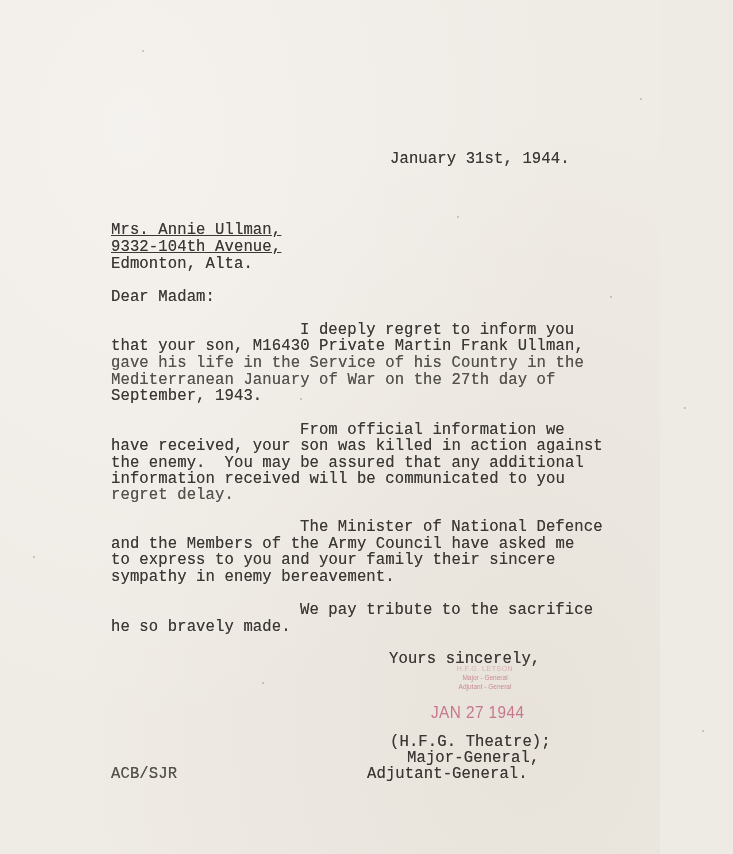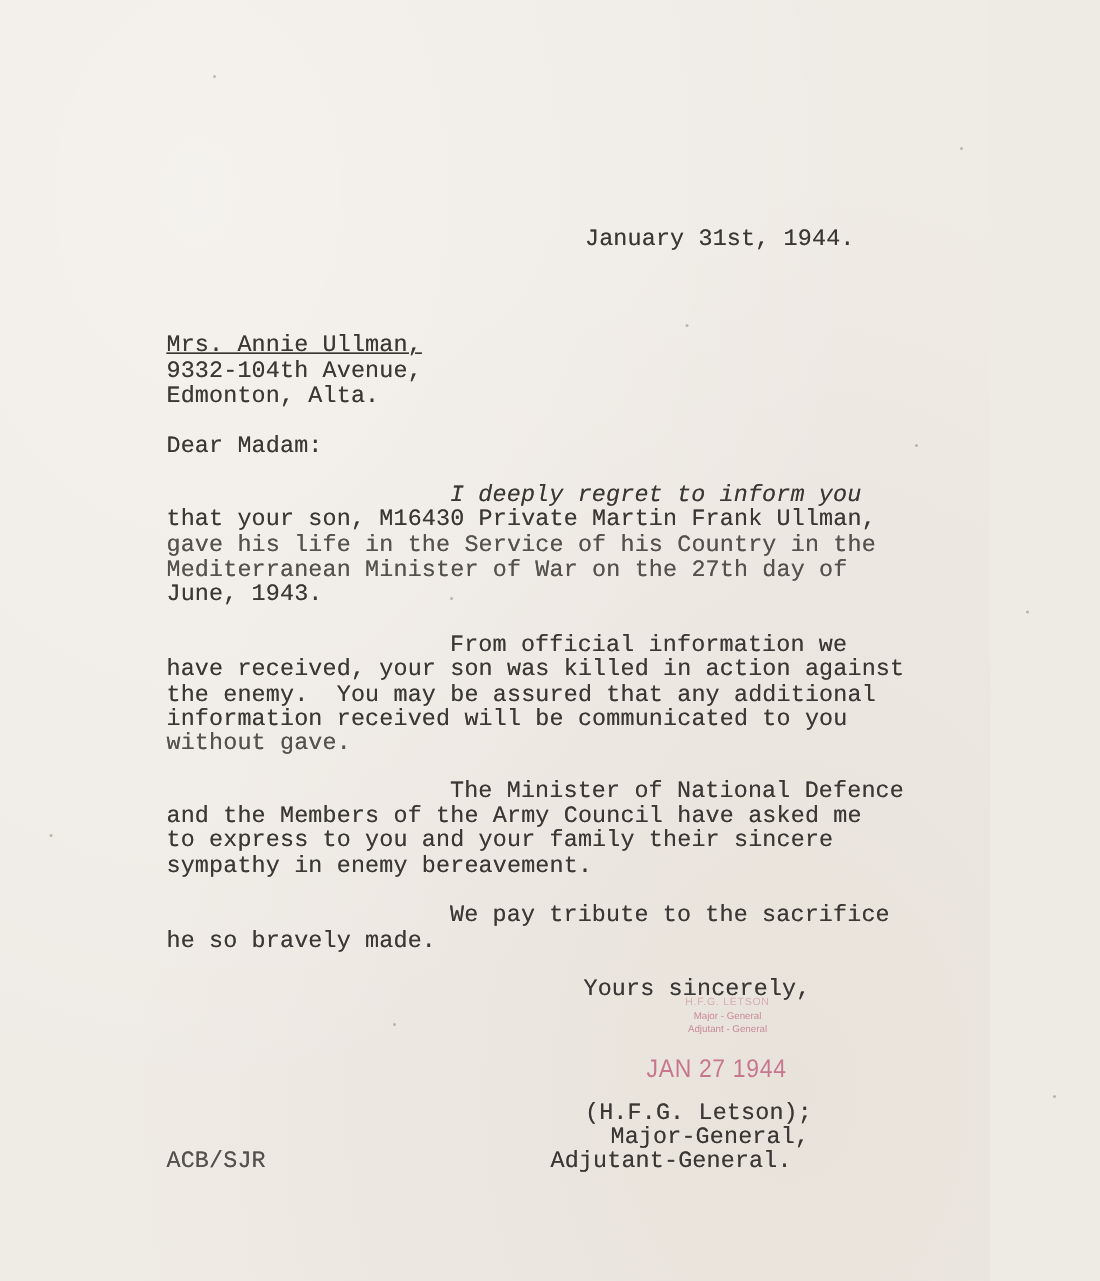--- a/index.html
+++ b/index.html
@@ -82,40 +82,40 @@
   <div class="speck" style="left:640px;top:98px;"></div>
   <div class="speck" style="left:262px;top:682px;"></div>
   <div class="speck" style="left:300px;top:398px;"></div>
   <div class="speck" style="left:702px;top:730px;"></div>
   <div class="speck" style="left:142px;top:50px;"></div>
 
   <div class="tline" style="left:390px;top:151px;">January 31st, 1944.</div>
 
   <div>
     <div class="tline" style="left:111px;top:222px;text-decoration:underline;">Mrs. Annie Ullman,</div>
-    <div class="tline" style="left:111px;top:239px;">9332-104th Avenue,</div>
+    <div class="tline" style="left:111px;top:239px;text-decoration:underline;">9332-104th Avenue,</div>
     <div class="tline" style="left:111px;top:256px;">Edmonton, Alta.</div>
   </div>
 
   <div class="tline" style="left:111px;top:289px;">Dear Madam:</div>
 
   <div>
-    <div class="tline" style="left:300px;top:322px;font-style:italic;">I deeply regret to inform you</div>
+    <div class="tline" style="left:300px;top:322px;">I deeply regret to inform you</div>
     <div class="tline" style="left:111px;top:338px;">that your son, M16430 Private Martin Frank Ullman,</div>
     <div class="tline faint" style="left:111px;top:355px;">gave his life in the Service of his Country in the</div>
-    <div class="tline faint" style="left:111px;top:372px;">Mediterranean Minister of War on the 27th day of</div>
-    <div class="tline" style="left:111px;top:388px;">June, 1943.</div>
+    <div class="tline faint" style="left:111px;top:372px;">Mediterranean January of War on the 27th day of</div>
+    <div class="tline" style="left:111px;top:388px;">September, 1943.</div>
   </div>
 
   <div>
     <div class="tline" style="left:300px;top:422px;">From official information we</div>
     <div class="tline" style="left:111px;top:438px;">have received, your son was killed in action against</div>
     <div class="tline" style="left:111px;top:455px;">the enemy.  You may be assured that any additional</div>
     <div class="tline" style="left:111px;top:471px;">information received will be communicated to you</div>
-    <div class="tline faint" style="left:111px;top:487px;">without gave.</div>
+    <div class="tline faint" style="left:111px;top:487px;">regret delay.</div>
   </div>
 
   <div>
     <div class="tline" style="left:300px;top:519px;">The Minister of National Defence</div>
     <div class="tline" style="left:111px;top:536px;">and the Members of the Army Council have asked me</div>
     <div class="tline" style="left:111px;top:552px;">to express to you and your family their sincere</div>
     <div class="tline" style="left:111px;top:569px;">sympathy in enemy bereavement.</div>
   </div>
 
   <div>
@@ -127,20 +127,20 @@
 
   <div class="stamp-block">
     <div class="stamp-name">H.F.G. LETSON</div>
     <div>Major - General</div>
     <div>Adjutant - General</div>
   </div>
 
   <div class="date-stamp">JAN 27 1944</div>
 
   <div>
-    <div class="tline" style="left:390px;top:734px;">(H.F.G. Letson);</div>
+    <div class="tline" style="left:390px;top:734px;">(H.F.G. Theatre);</div>
     <div class="tline" style="left:407px;top:750px;">Major-General,</div>
     <div class="tline" style="left:367px;top:766px;">Adjutant-General.</div>
   </div>
 
   <div class="tline faint" style="left:111px;top:766px;">ACB/SJR</div>
 
 </div>
 
 </body></html>

